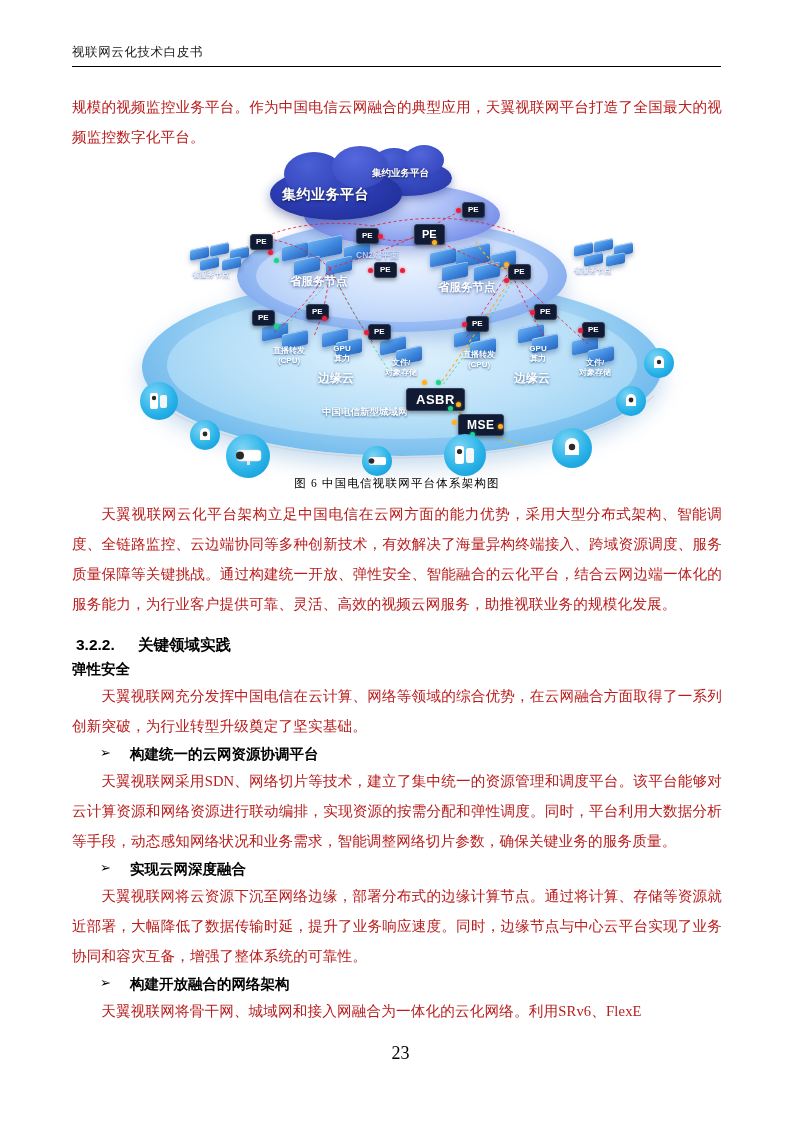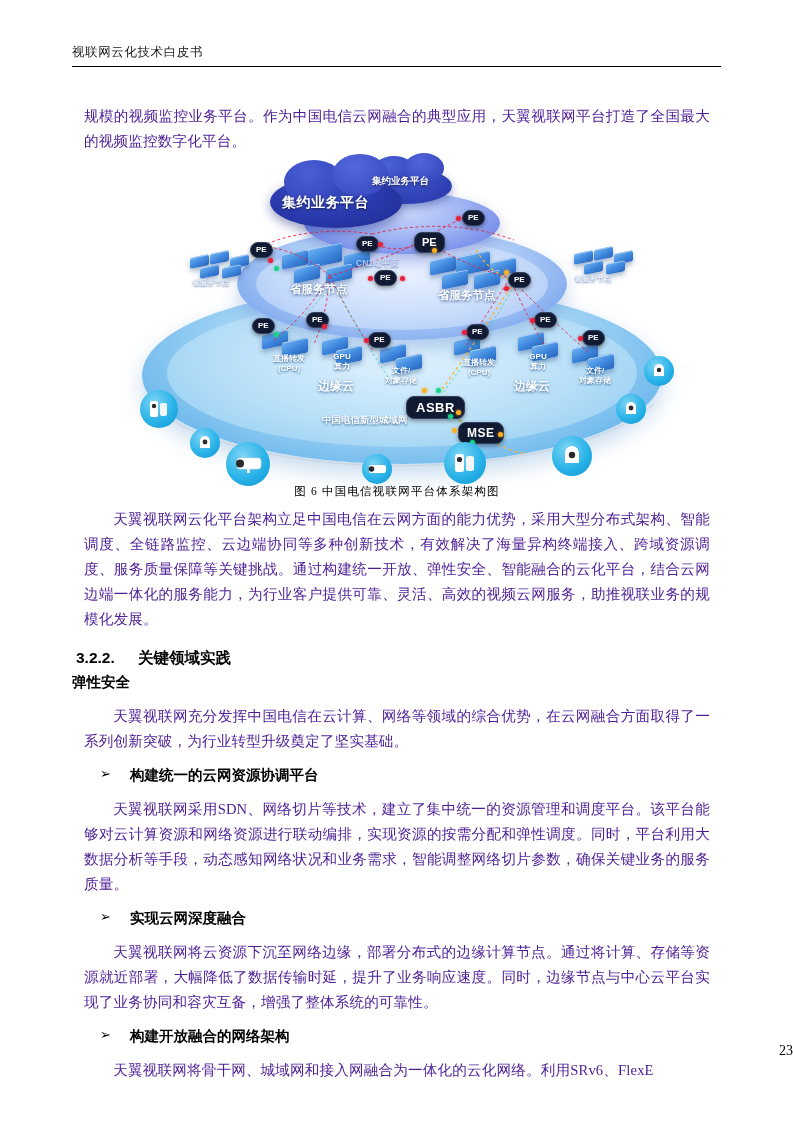--- a/index.html
+++ b/index.html
@@ -43,26 +43,26 @@
   
   .content {
     position: absolute;
     left: 72px;
     top: 92px;
     width: 650px;
   }
 
   p.body-text {
     font-size: 14.6px;
-    line-height: 25px;
-    margin: 12px;
+    line-height: 30px;
+    margin: 0;
     text-align: justify;
     text-justify: inter-ideograph;
     letter-spacing: 0.15px;
-    color: #4c1d95;
+    color: #b91c1c;
   }
   p.indent { text-indent: 2em; }
 
   
   .figure-wrap {
     margin: 6px 0 0 0;
     width: 650px;
     display: flex;
     flex-direction: column;
     align-items: center;
@@ -188,21 +188,21 @@
   .srv.sm { width: 19px; height: 11px; }
 
   
   .node {
     position: absolute;
     z-index: 8;
     background: #101a33;
     color: #ffffff;
     font-family: "Liberation Sans", "DejaVu Sans", sans-serif;
     font-weight: bold;
-    border-radius: 8px;
+    border-radius: 3px;
     text-align: center;
     line-height: 1;
     border: 1px solid #33405e;
     box-shadow: 0 2px 4px rgba(0,0,0,0.4);
     white-space: nowrap;
   }
   .node-pe { font-size: 8px; padding: 3px 5px; }
   .node-pe-big { font-size: 11px; padding: 4px 7px; }
   .node-asbr { font-size: 13px; padding: 4px 9px; letter-spacing: 0.5px; }
   .node-mse { font-size: 12px; padding: 4px 8px; letter-spacing: 0.5px; }
@@ -312,23 +312,23 @@
     left: 28px;
     font-size: 13px;
   }
   .bullet-heading .btext { padding-left: 30px; display: inline-block; }
 
   
   .page-number {
     position: absolute;
     left: 8px; right: 0;
     top: 1043px;
-    text-align: right;
+    text-align: center;
     font-family: "Liberation Serif", "DejaVu Serif", serif;
-    font-size: 14px;
+    font-size: 18px;
     color: #000;
   }
 </style>
 </head>
 <body>
 
 <div class="page">
 
   <div class="header">
     <div class="header-title">视联网云化技术白皮书</div>

